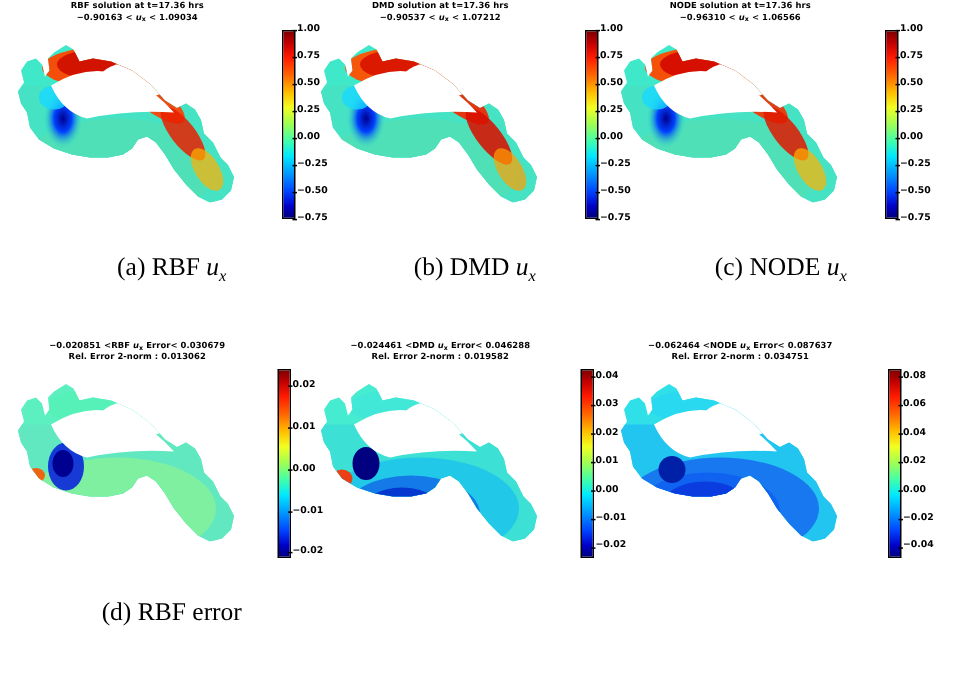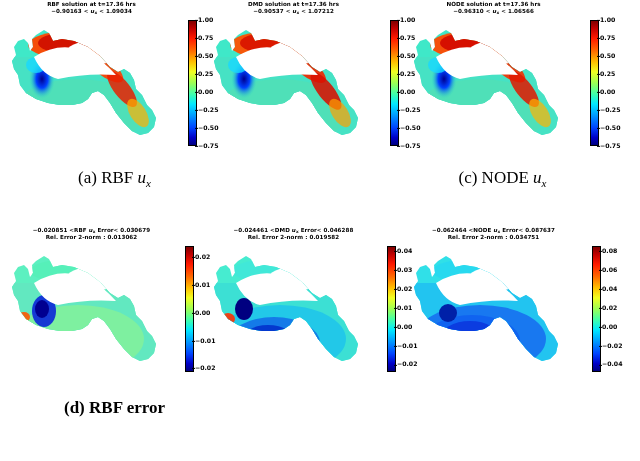--- a/index.html
+++ b/index.html
@@ -43,21 +43,21 @@
   .cticks.bot3{left:196px;}
   .ctick{position:absolute;font-family:"DejaVu Sans",sans-serif;
          font-weight:bold;font-size:6.2px;line-height:6.2px;color:#000;
          white-space:nowrap;transform:translateY(-50%);}
   .ctick::before{content:"";position:absolute;left:-3.4px;top:50%;
          width:3px;height:1px;background:#000;}
 
   .caption{position:absolute;width:213px;text-align:center;
            font-family:"Liberation Serif",serif;font-size:17px;color:#000;}
   .caption.r0{top:168px;}
-  .caption.r1{top:398px;font-weight:bold;}
+  .caption.r1{top:398px;}
   .caption .mv{font-style:italic;font-family:"Liberation Serif",serif;}
   .caption .mv sub{font-size:11px;font-style:italic;}
 </style>
 </head>
 <body>
 
 <div class="fig-grid">
 
   <div class="panel r0 c0">
     <div class="ptitle">
@@ -288,17 +288,18 @@
       <span class="ctick" style="top:19%">0.06</span>
       <span class="ctick" style="top:34%">0.04</span>
       <span class="ctick" style="top:49%">0.02</span>
       <span class="ctick" style="top:64%">0.00</span>
       <span class="ctick" style="top:79%">−0.02</span>
       <span class="ctick" style="top:94%">−0.04</span>
     </div>
   </div>
 
   <div class="caption r0" style="left:8px"><span>(a) RBF </span><span class="mv"><i>u</i><sub>x</sub></span></div>
-  <div class="caption r0" style="left:396px"><span>(c) NODE </span><span class="mv"><i>u</i><sub>x</sub></span></div>
+  <div class="caption r0" style="left:210px"><span>(b) DMD </span><span class="mv"><i>u</i><sub>x</sub></span></div>
+  <div class="caption r0" style="left:414px"><span>(c) NODE </span><span class="mv"><i>u</i><sub>x</sub></span></div>
 
   <div class="caption r1" style="left:8px">(d) RBF error</div>
 
 </div>
 
 </body></html>

